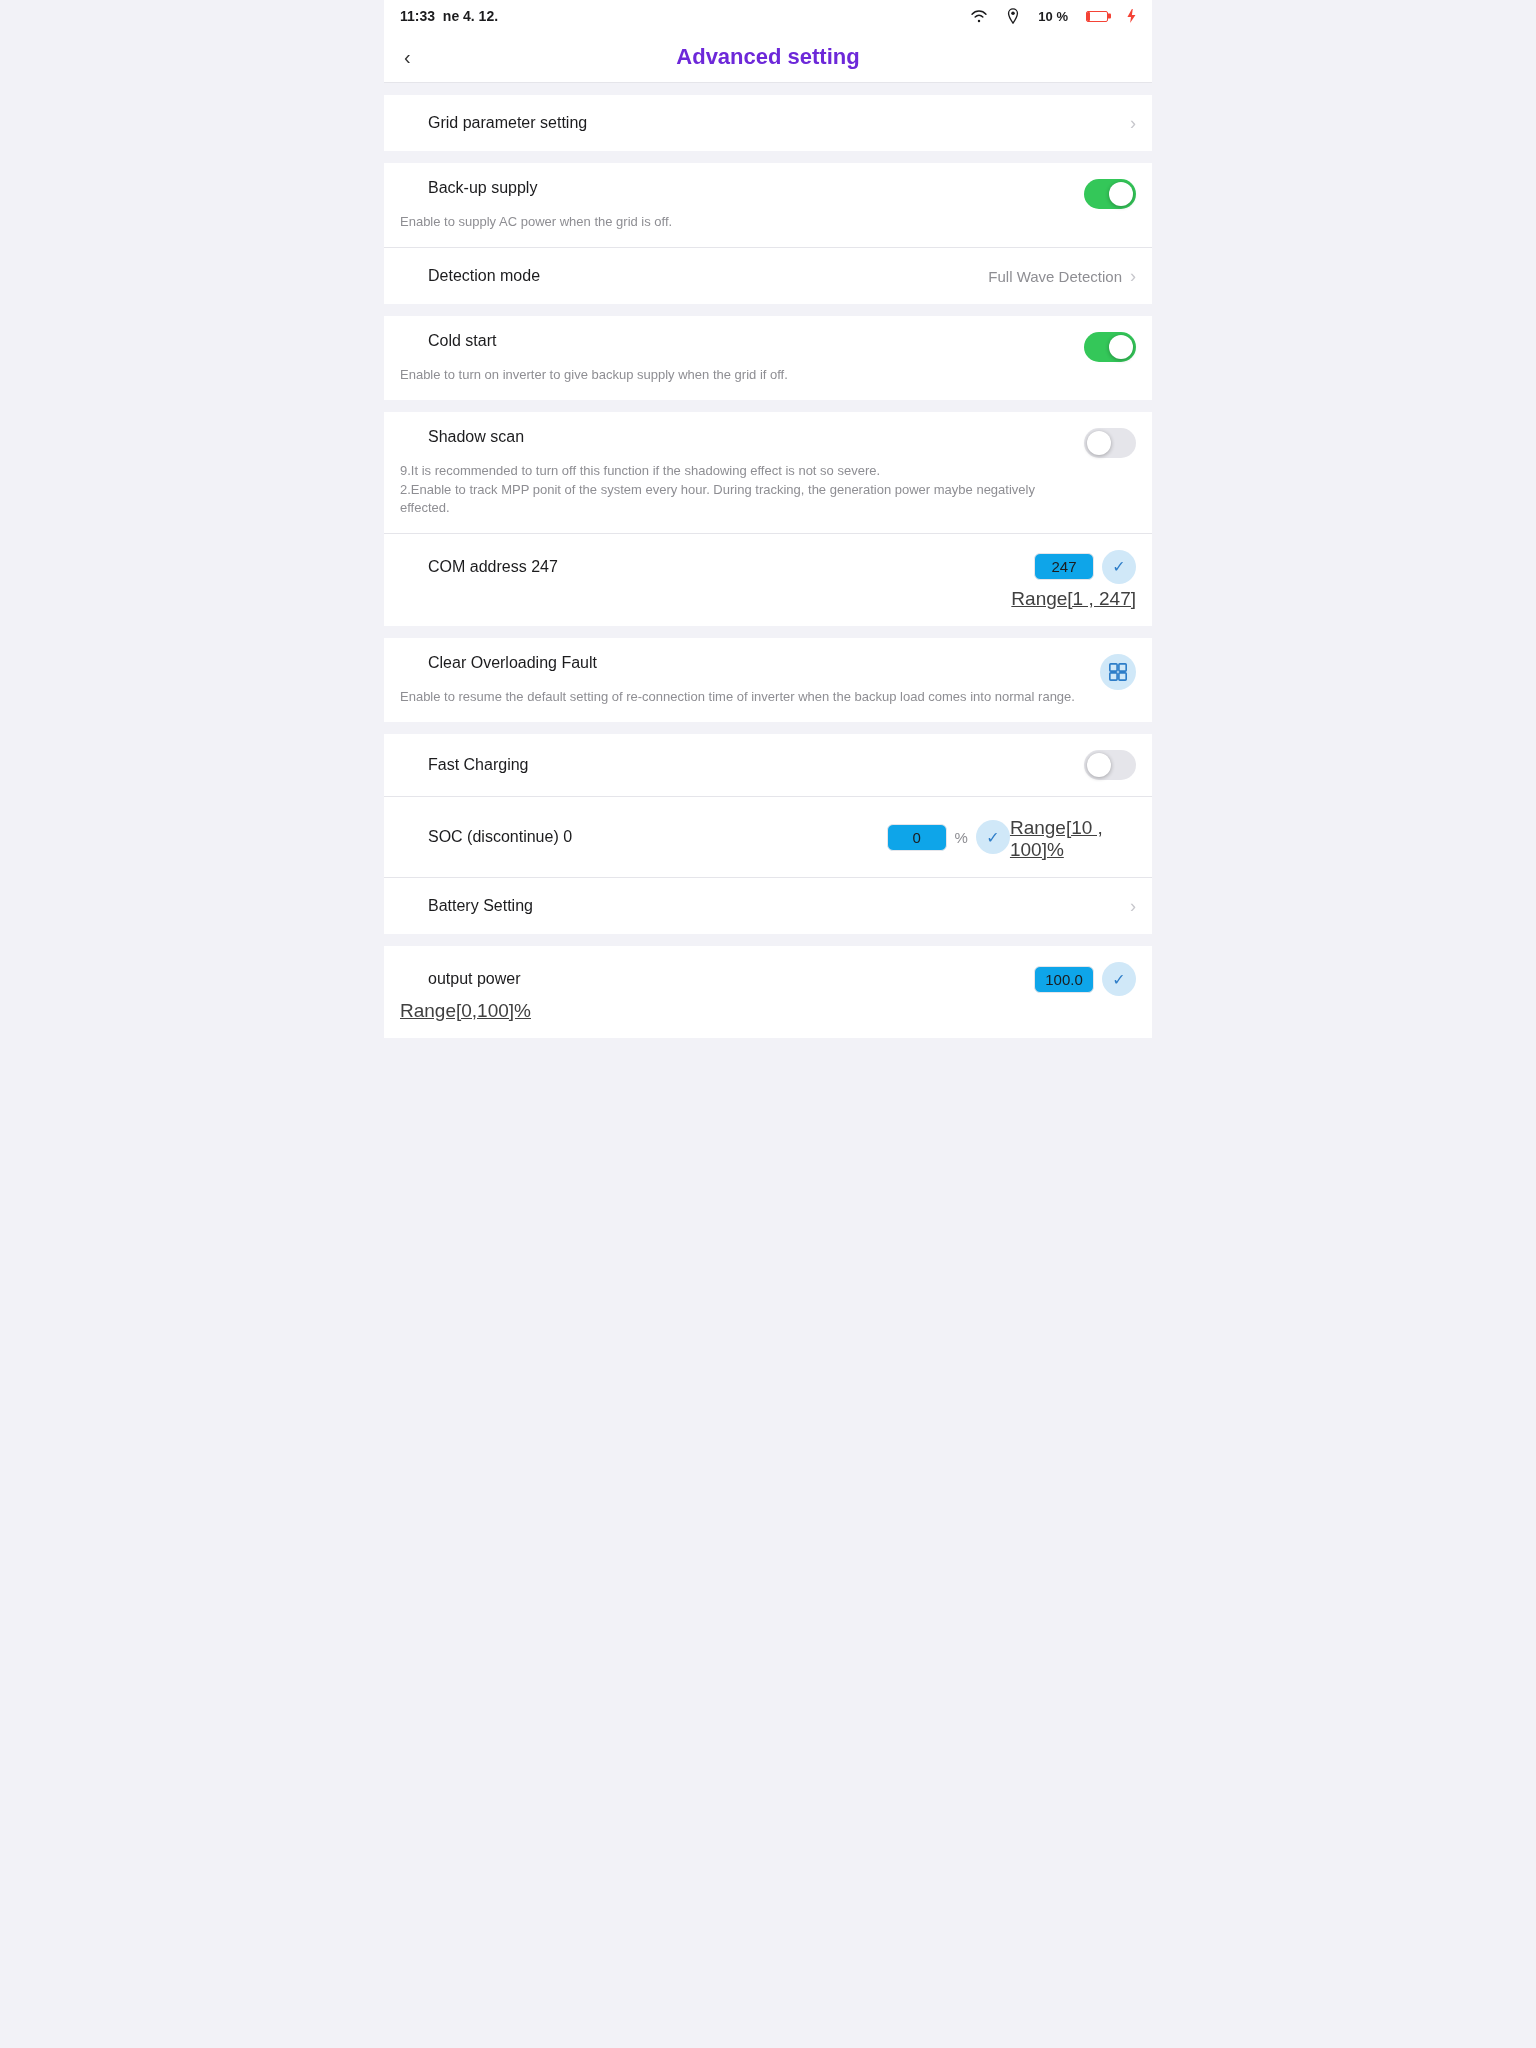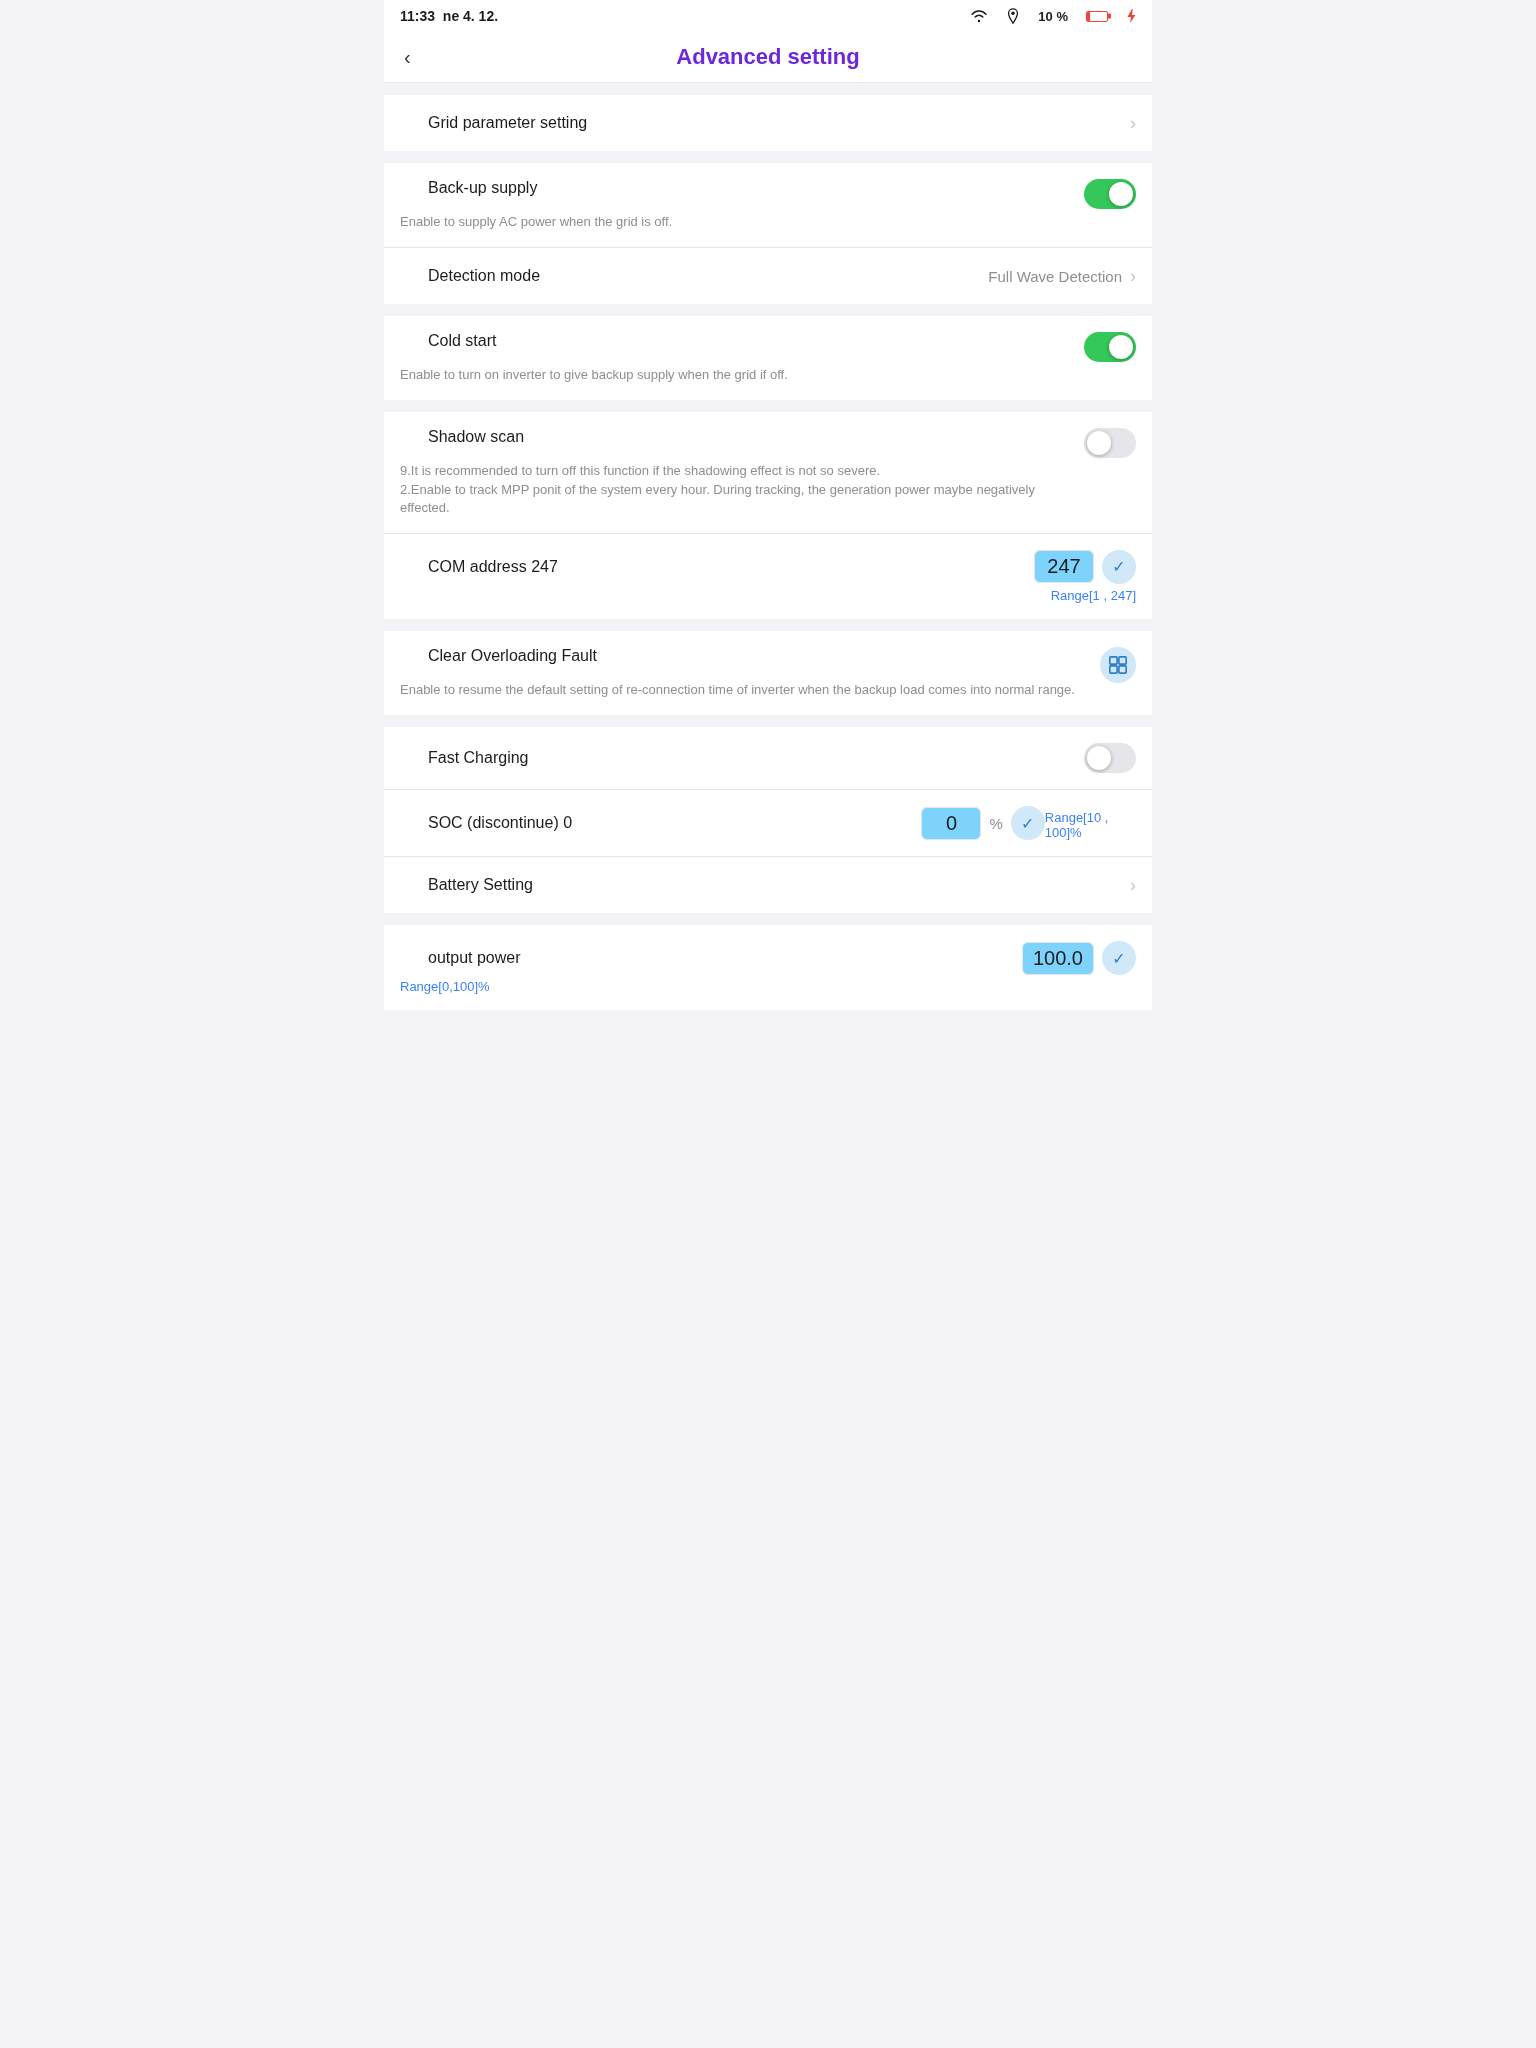--- a/index.html
+++ b/index.html
@@ -160,25 +160,25 @@
     .toggle.off .toggle-knob { left: 3px; }
 
     
     .chevron {
       color: #c7c7cc;
       font-size: 18px;
     }
 
     
     .value-box {
-      background: #7dd3fc;
+      background: #0ea5e9;
       border: 1px solid #e5e5ea;
       border-radius: 6px;
       padding: 4px 10px;
-      font-size: 20px;
+      font-size: 15px;
       min-width: 60px;
       text-align: center;
     }
 
     
     .confirm-btn {
       width: 34px;
       height: 34px;
       border-radius: 50%;
       background: #d0e8f8;
@@ -206,22 +206,23 @@
       display: flex;
       align-items: center;
       justify-content: center;
       cursor: pointer;
       color: #2d7dc8;
       font-size: 18px;
     }
 
     
     .range-text {
-      font-size: 13px;
-      color: #3b82f6;
+      font-size: 19px;
+      color: #404040;
+      text-decoration: underline;
     }
 
     
     .percent-label {
       font-size: 15px;
       color: #8e8e93;
     }
   </style>
 </head>
 <body>

